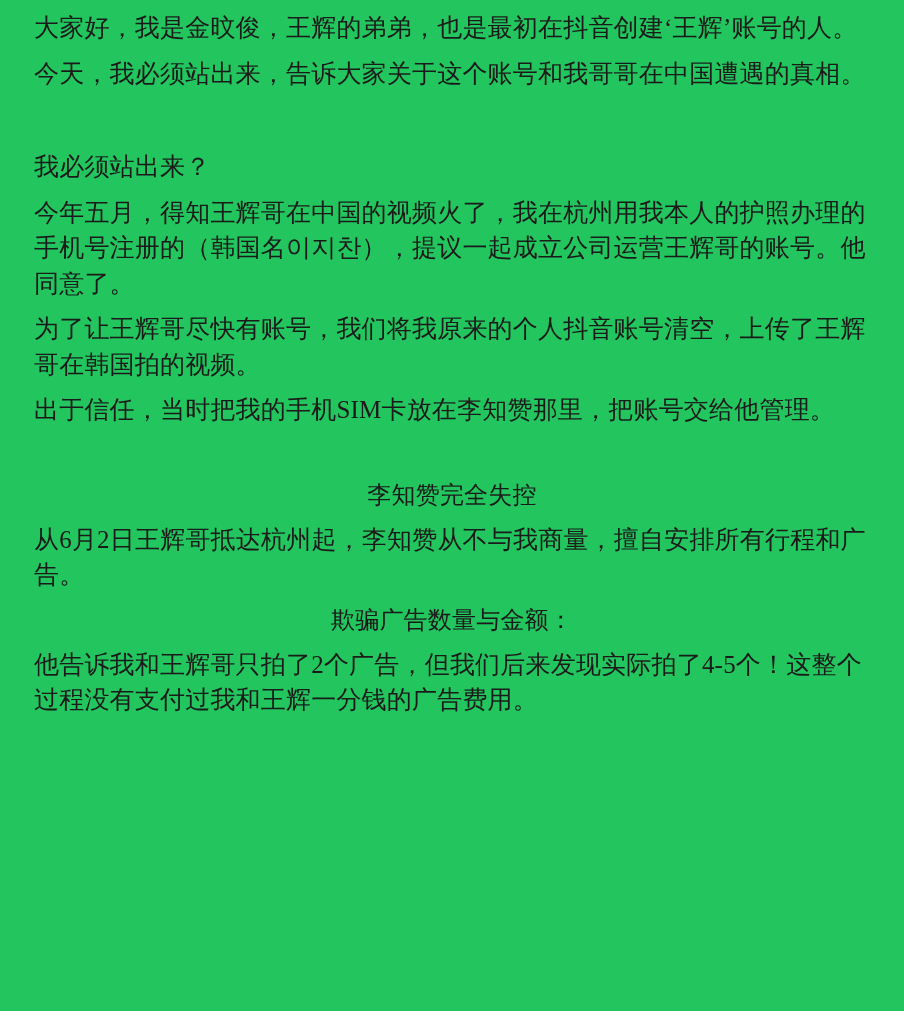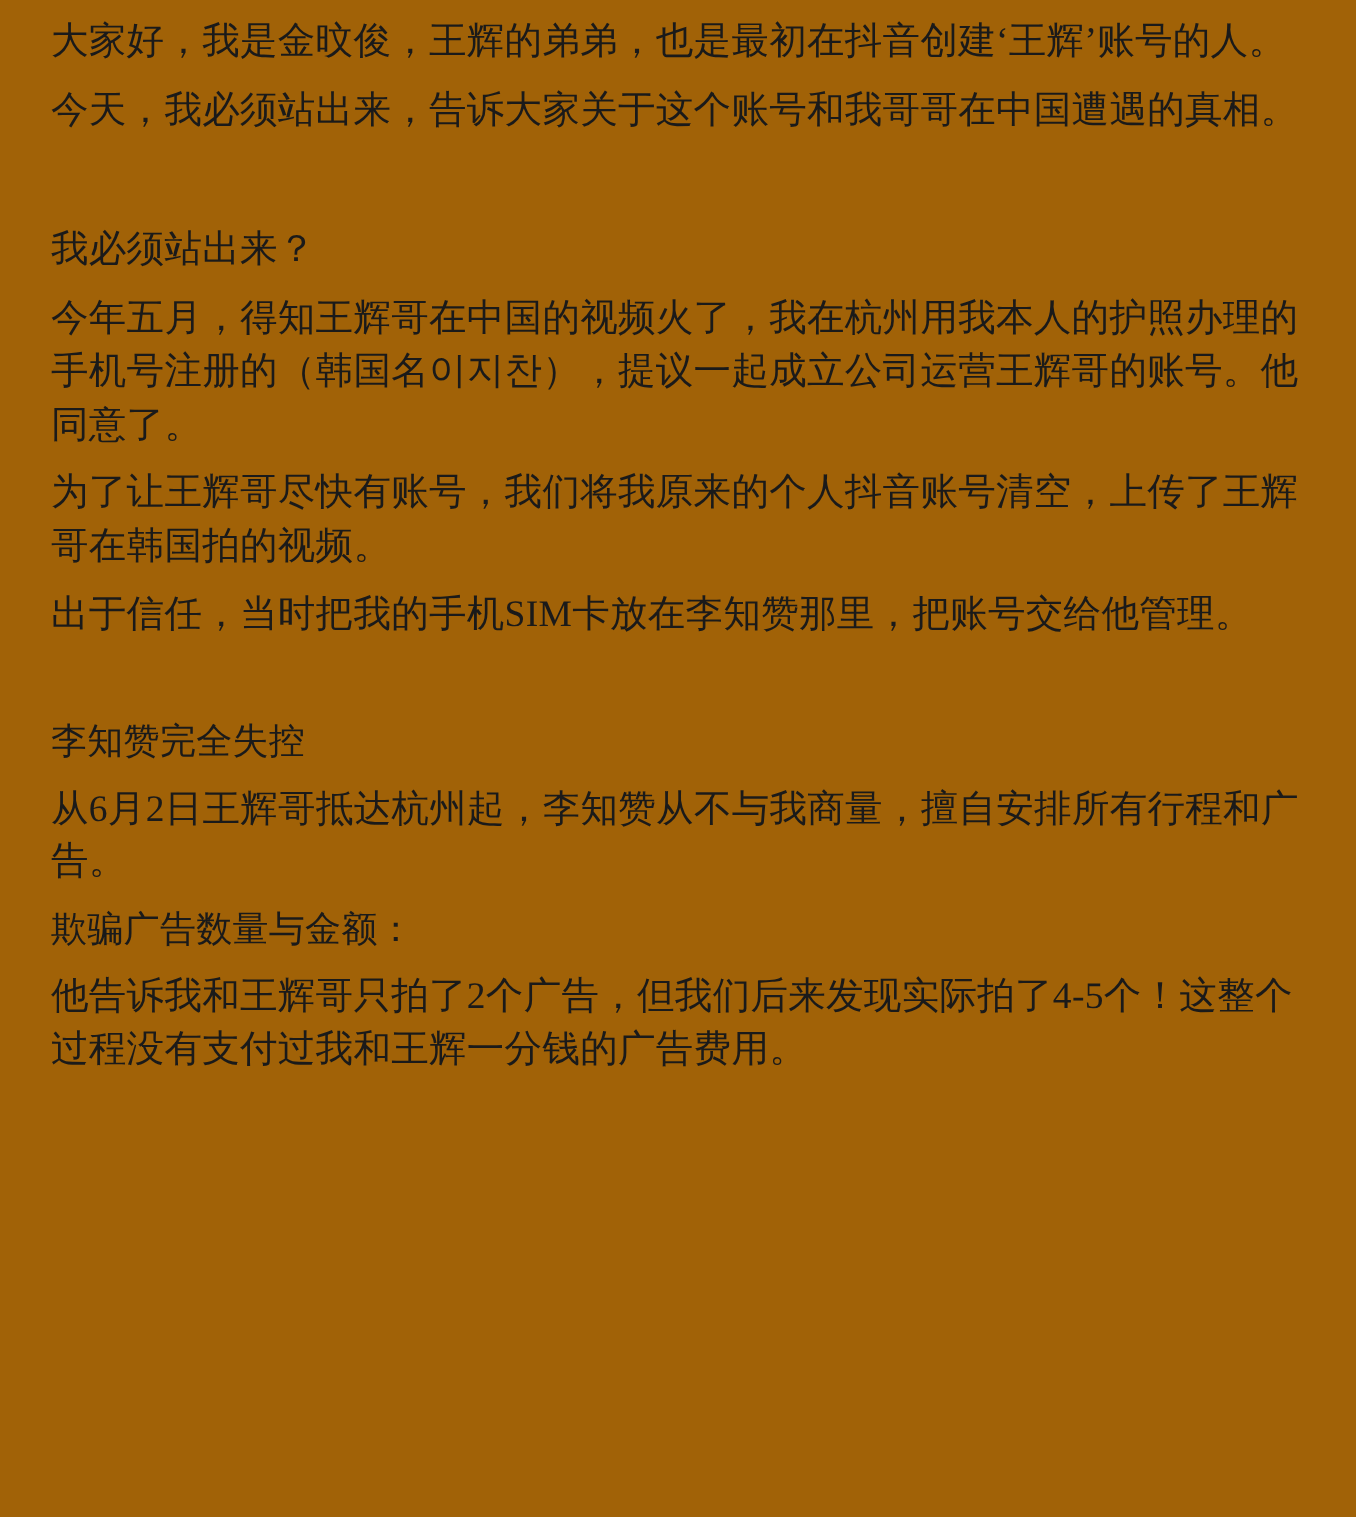--- a/index.html
+++ b/index.html
@@ -12,21 +12,21 @@
     min-height: 1011px;
     font-family: "Liberation Serif", "DejaVu Serif", serif;
     color: #1a1a1a;
     -webkit-font-smoothing: antialiased;
   }
   .page {
     width: 904px;
     min-height: 1011px;
     box-sizing: border-box;
     padding: 10px 34px 0 34px;
-    background: #a16207;
+    background: #22c55e;
   }
   .para {
     font-size: 25px;
     line-height: 1.42;
     margin: 0 0 10px 0;
     letter-spacing: 0.2px;
     text-align: left;
     word-break: break-word;
   }
   .heading {
@@ -35,20 +35,21 @@
     margin: 0 0 10px 0;
     font-weight: 400;
     letter-spacing: 0.2px;
   }
   .subheading {
     font-size: 24px;
     line-height: 1.42;
     margin: 0 0 10px 0;
     font-weight: 400;
     letter-spacing: 0.2px;
+    text-align: center;
   }
   .gap-lg {
     height: 48px;
   }
   .gap-md {
     height: 40px;
   }
 </style>
 </head>
 <body>

